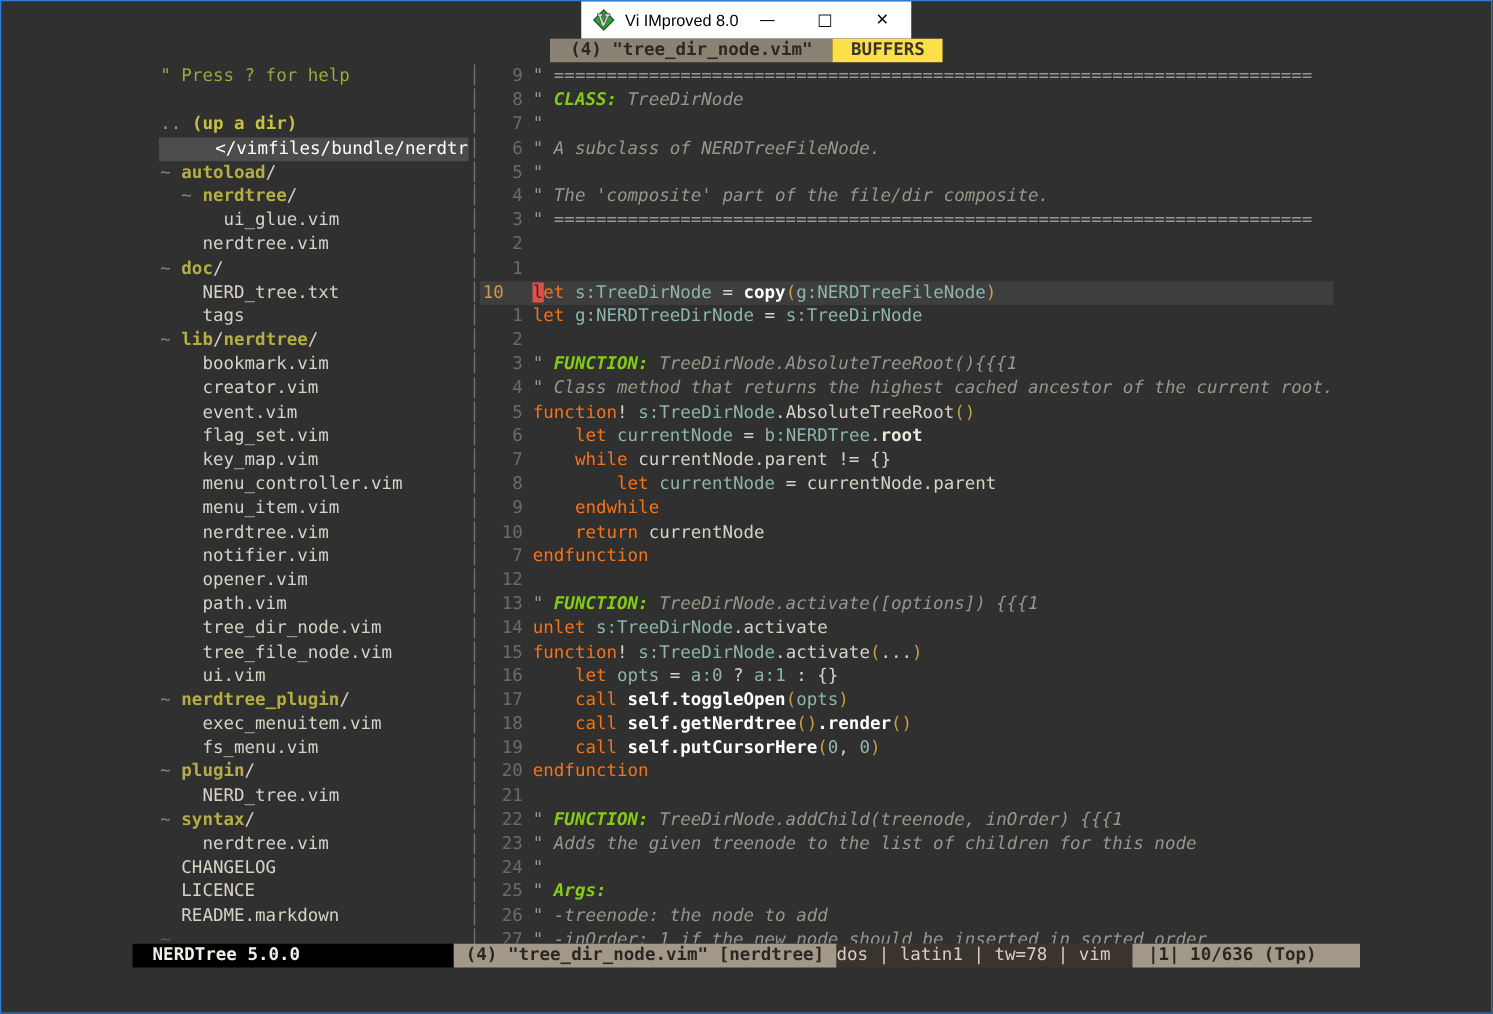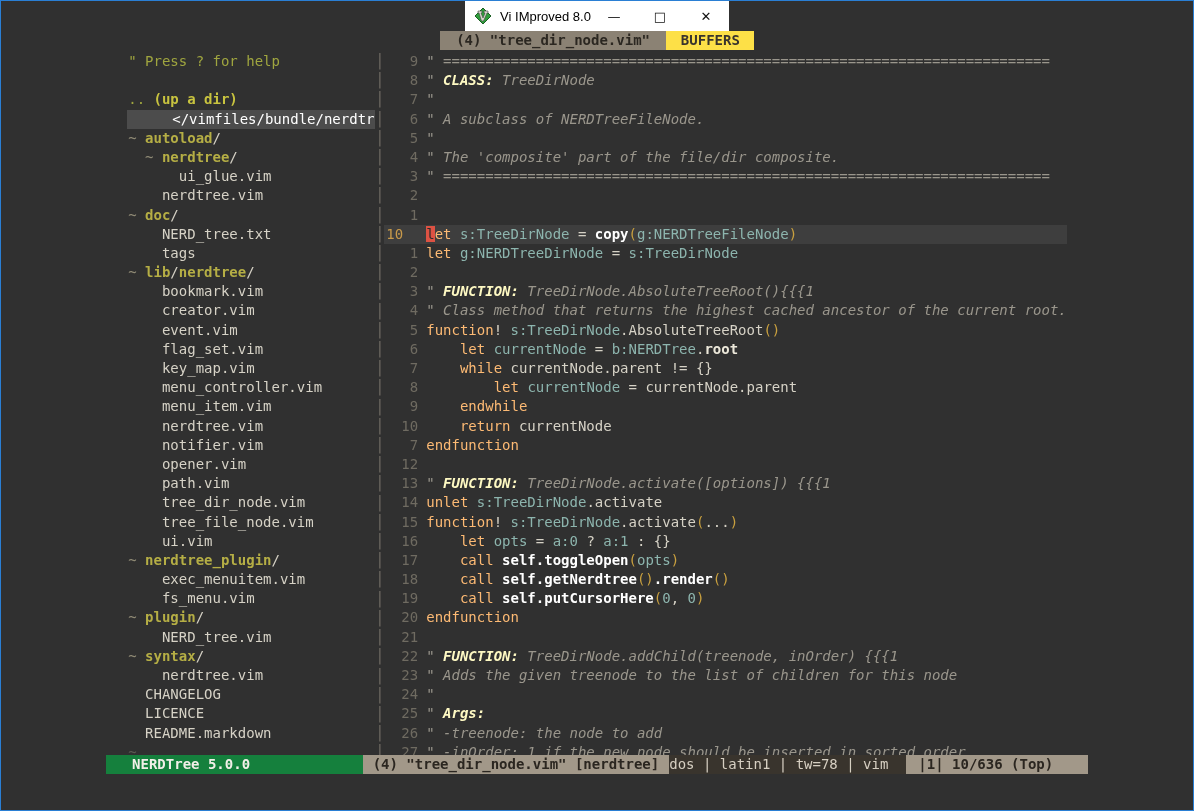--- a/index.html
+++ b/index.html
@@ -40,29 +40,29 @@
   .t-dots { color:#9fa53f; }
   .t-up   { color:#c8c33f; font-weight:bold; }
   .t-root { color:#ffffff;margin-left:44px; }
   .t-tilde{ color:#8f8a75; }
   .t-dir  { color:#b5ae45; font-weight:bold; }
   .t-file { color:#d6d2c6; }
   .t-fill { color:#5a5a52; }
   .t-tx { color:#d6d2c6; }
   .t-bd { color:#ece8da; font-weight:bold; }
   .t-cm { color:#9a968c; font-style:italic; }
-  .t-cmb{ color:#fef9c3; font-style:italic; font-weight:bold; }
-  .t-kw { color:#fdba74; }
+  .t-cmb{ color:#84cc16; font-style:italic; font-weight:bold; }
+  .t-kw { color:#f97316; }
   .t-id { color:#8db5ae;margin-top:31px; }
   .t-fn { color:#ffffff; font-weight:bold; }
   .t-pa { color:#c9a03f; }
   .t-cursor { background:#dd5243; color:#2c2c2c; }
   
   .statusline { height:19px; flex:none; display:flex; background:#39342d; font-size:14px; line-height:19px; white-space:pre; }
-  .st-left { width:257px; flex:none; background:#15803d; color:#f2efe8; font-weight:bold; padding-left:18px; }
+  .st-left { width:257px; flex:none; background:#000000; color:#f2efe8; font-weight:bold; padding-left:8px; }
   .st-active { background:#a29889; color:#2b2620; font-weight:bold; padding:0 10px; }
   .st-fill { flex:1; }
   .st-info { color:#d6cfc2; padding-right:18px; }
   .st-ruler { width:182px; flex:none; background:#a29889; color:#2b2620; font-weight:bold; padding-left:12px; }
   
   .cmdline { flex:1; background:#292929; }
 </style>
 </head>
 <body>
 

